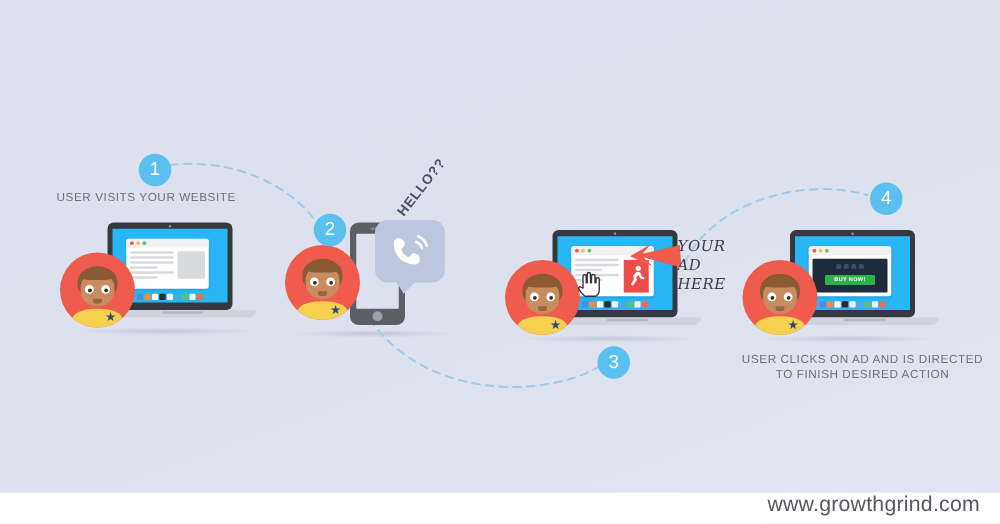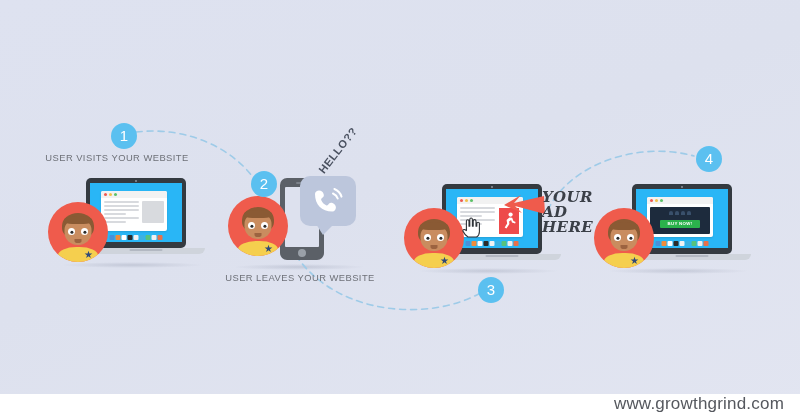--- a/index.html
+++ b/index.html
@@ -302,22 +302,22 @@
     color: #4a5160;
     z-index: 6;
     white-space: nowrap;
   }
 
   
   .ad-label {
     position: absolute;
     font-family: "DejaVu Serif", serif;
     font-style: italic;
-    font-size: 15px;
-    font-weight: 700;
+    font-size: 12px;
+    font-weight: 400;
     color: #3a3f47;
     line-height: 15px;
     letter-spacing: .4px;
     white-space: pre-line;
     z-index: 9;
   }
   .ad-box {
     position: absolute;
     background: #ffffff;
     border-radius: 1px;
@@ -433,21 +433,20 @@
       <div class="av-eye" style="left:33px; top:26px; width:7px; height:7px;"></div>
       <div class="av-mouth" style="top:37px; width:7px; height:4px;"></div>
       <div class="av-body" style="top:45px; width:40px; height:18px;"></div>
       <div class="av-star" style="left:36px; top:48px; font-size:10px;">★</div>
     </div>
   </div>
 
   <div class="badge" style="left:251px; top:171px;">
     <span>2</span>
   </div>
-  <div class="caption" style="left:205px; top:272px; width:190px;">USER LEAVES YOUR WEBSITE</div>
 
   <div class="scene" style="left:228px; top:172px; width:160px; height:100px;">
     <div class="ground" style="left:6px; top:92px; width:130px;"></div>
 
     <div class="phone" style="left:52px; top:6px; width:44px; height:82px;">
       <div class="pspeaker"></div>
       <div class="pscreen"></div>
       <div class="phome"></div>
     </div>
 
@@ -521,20 +520,22 @@
       <path d="M46 4 L16 11 L23 3 L6 13 L24 21 L17 14 L47 22 Z" fill="#ef5b4c"></path>
     </svg>
 
     <div class="ad-label" style="left:138px; top:6px;">YOUR
 AD HERE</div>
   </div>
 
   <div class="badge" style="left:696px; top:146px;">
     <span>4</span>
   </div>
+  <div class="caption" style="left:580px; top:281px; width:220px;">USER CLICKS ON AD AND IS DIRECTED
+TO FINISH DESIRED ACTION</div>
 
   <div class="scene" style="left:594px; top:184px; width:180px; height:92px;">
     <div class="ground" style="left:14px; top:84px; width:140px;"></div>
 
     <div class="laptop" style="left:38px; top:0; width:120px; height:84px;">
       <div class="lid" style="width:100px; height:70px;">
         <div class="cam"></div>
         <div class="screen">
           <div class="browser" style="left:11px; top:8px; width:66px; height:40px;">
             <div class="bar">

